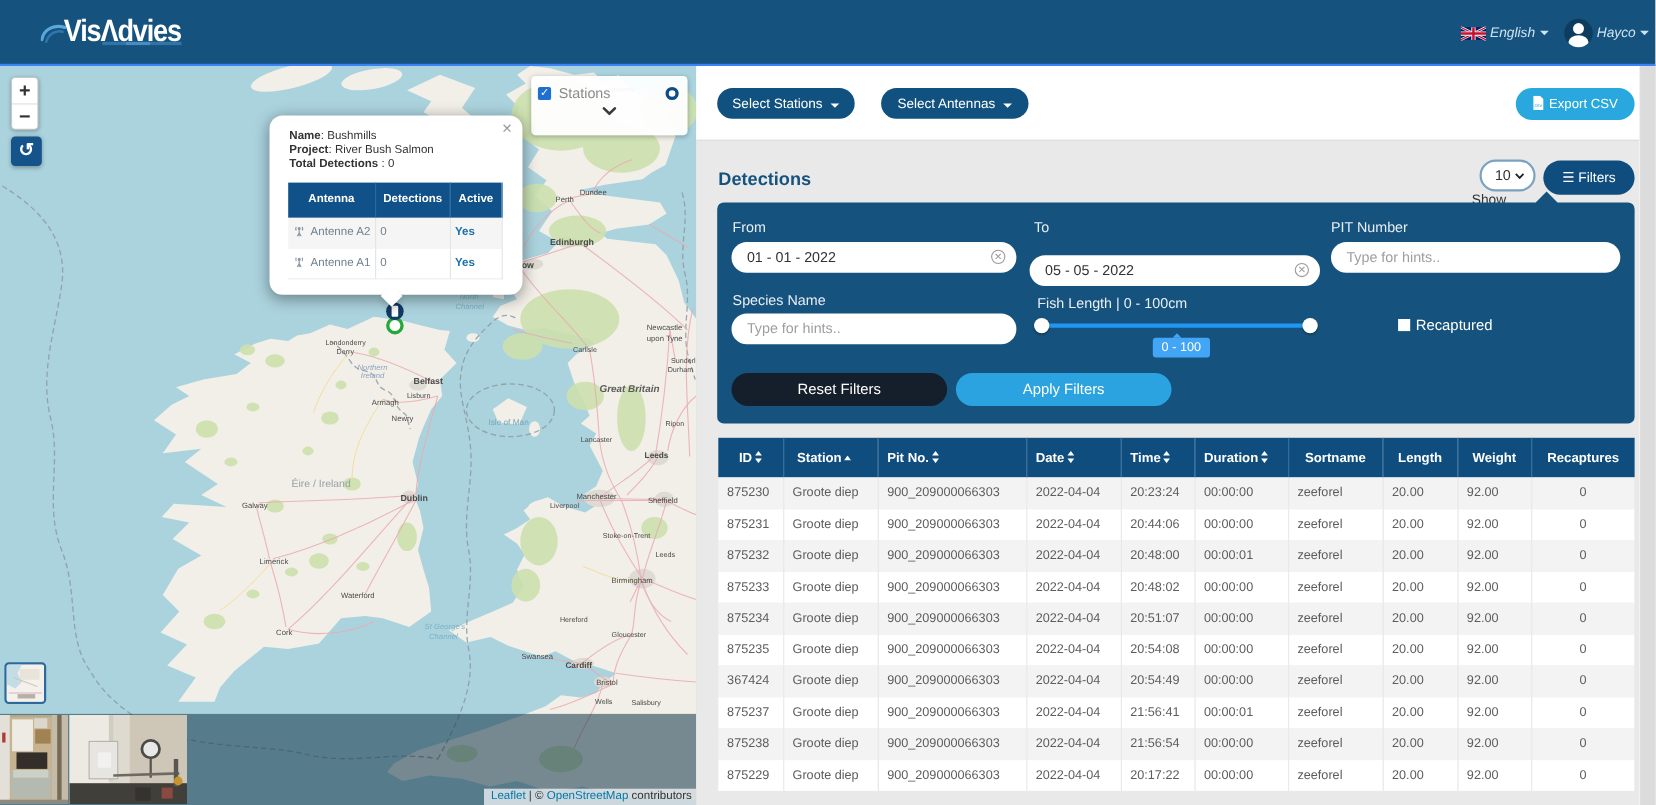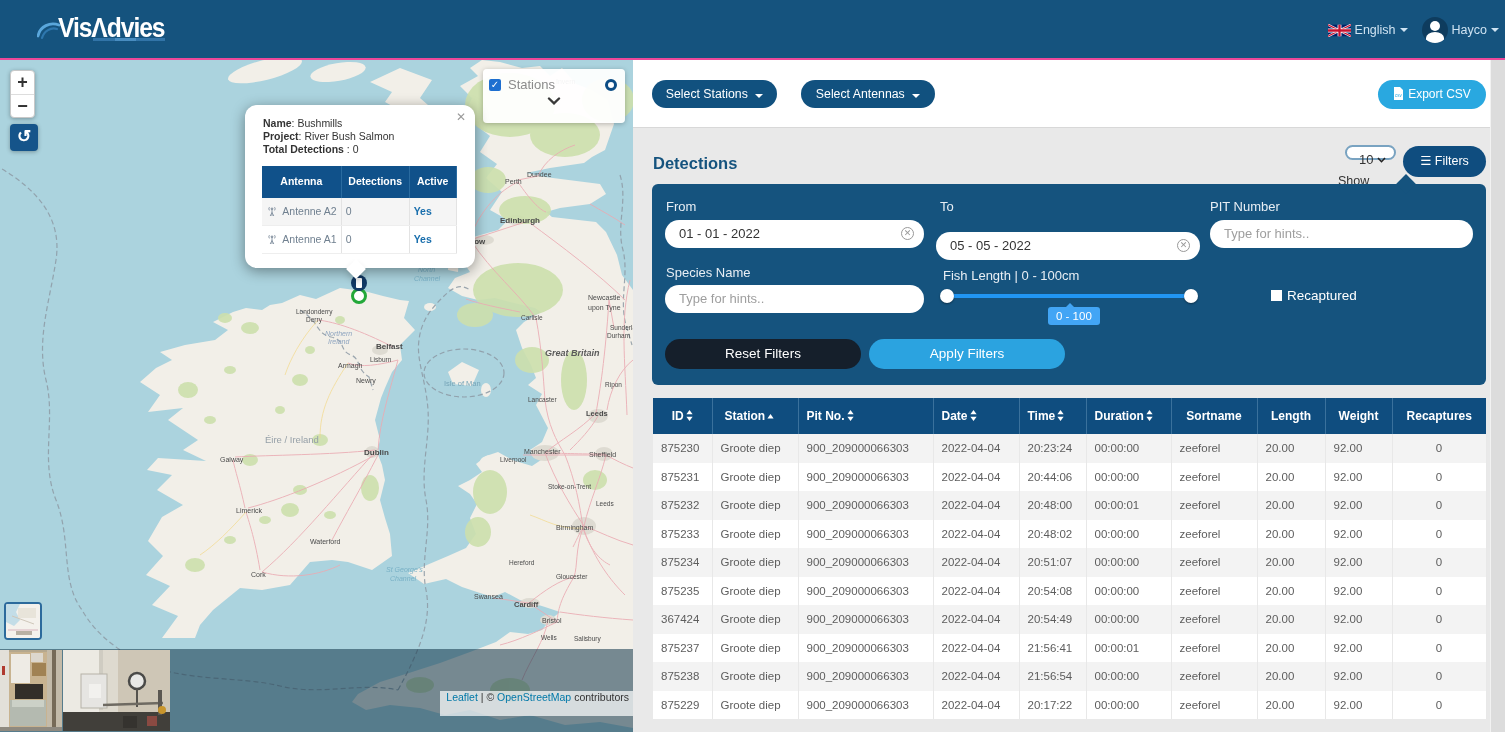--- a/index.html
+++ b/index.html
@@ -1,25 +1,25 @@
 <!DOCTYPE html>
 <html><head>
 <meta charset="utf-8">
 <style>
 * { margin:0; padding:0; box-sizing:border-box; }
 html,body { width:1505px; height:732px; overflow:hidden; font-family:"Liberation Sans", sans-serif; }
 body { position:relative; background:#e9e9e9; }
 
 
-#navbar { position:absolute; left:0; top:0; width:1505px; height:60px; background:#15537e; border-bottom:2px solid #ec4899; z-index:50; }
+#navbar { position:absolute; left:0; top:0; width:1505px; height:60px; background:#15537e; border-bottom:2px solid #3b82f6; z-index:50; }
 #logo { position:absolute; left:40px; top:12px; }
 #logo .swoosh { position:absolute; }
 #logo .word { position:absolute; left:18px; top:0px; font-size:28px; color:#fff; letter-spacing:-1.2px; font-weight:bold; transform:scaleX(0.88); transform-origin:left; }
 #logo .sub { position:absolute; left:53px; top:26px; width:72px; height:3px; background:linear-gradient(90deg,#3b7fb5 0 30%,#5aa0d6 30% 60%,#3b7fb5 60% 100%); opacity:0.75; }
-#nav-right { position:absolute; right:6px; top:0; height:60px; display:flex; align-items:center; color:#cfe3f2; font-size:12.5px; }
+#nav-right { position:absolute; right:6px; top:0; height:60px; display:flex; align-items:center; color:#cfe3f2; font-size:12.5px;font-style:italic; }
 .flag { width:23px; height:13px; display:inline-block; margin-right:4px; }
 .caret { display:inline-block; width:0; height:0; border-left:4px solid transparent; border-right:4px solid transparent; border-top:4px solid #cfe3f2; margin-left:4px; }
 #user-ic { width:26px; height:26px; border-radius:50%; background:#0e3c5e; margin:0 4px 0 14px; position:relative; overflow:hidden; }
 #user-ic .head { position:absolute; left:8px; top:4px; width:10px; height:10px; border-radius:50%; background:#fff; }
 #user-ic .bod { position:absolute; left:4px; top:15px; width:18px; height:12px; border-radius:50% 50% 0 0; background:#fff; }
 
 
 #map { position:absolute; left:0; top:60px; width:633px; height:672px; background:#abd3de; overflow:hidden; }
 #mapsvg { position:absolute; left:0; top:0; }
 
@@ -46,34 +46,34 @@
 #ptable tr.odd td { background:#f5f5f5; }
 #ptable td.yes { color:#1a6fad; font-weight:bold; }
 
 .mkr-blue { position:absolute; left:351px; top:215px; width:16px; height:16px; border-radius:50%; background:#123a66; z-index:10; }
 .mkr-blue:after { content:""; position:absolute; left:5px; top:3px; width:6px; height:10px; background:#fff; border-radius:1px; }
 .mkr-green { position:absolute; left:351px; top:228px; width:16px; height:16px; border-radius:50%; background:#fff; border:3.5px solid #23a839; z-index:9; }
 
 #minimap { position:absolute; left:4px; top:542px; width:38px; height:38px; border:2px solid #2c6a9c; border-radius:4px; background:#f5f3ee; overflow:hidden; }
 
 #photostrip { position:absolute; left:0; top:589px; width:633px; height:83px; background:rgba(16,52,72,0.55); }
-#attrib { position:absolute; right:0; bottom:16px; height:25px; background:rgba(255,255,255,0.7); font-size:10.5px; color:#333; padding:0 4px 0 6px; line-height:13px; }
+#attrib { position:absolute; right:0; bottom:0; height:15px; background:rgba(255,255,255,0.7); font-size:10.5px; color:#333; padding:0 4px 0 6px; line-height:13px; }
 #attrib .lnk { color:#0078a8; }
 
 
 #right { position:absolute; left:633px; top:60px; width:857px; height:672px; background:#e9e9e9; }
 #topstrip { position:absolute; left:0; top:0; width:857px; height:68px; background:#fff; border-bottom:1px solid #d8d8d8; }
 .pill-dark { position:absolute; background:#11517f; color:#fff; border-radius:15px; font-size:12.3px; text-align:center; }
 #btn-stations { left:19px; top:20px; width:125px; height:28px; line-height:28px; }
 #btn-antennas { left:168px; top:20px; width:134px; height:28px; line-height:28px; }
 #btn-export { position:absolute; left:745px; top:20px; width:108px; height:29px; background:#29a8e0; color:#fff; border-radius:15px; font-size:12px; line-height:29px; text-align:center; }
 
 #detections-h { position:absolute; left:20px; top:94px; color:#15537e; font-size:16.5px; font-weight:bold; }
 #show-lbl { position:absolute; left:677px; top:114px; font-size:12.5px; color:#333;margin-left:28px; }
-#show-sel { position:absolute; left:712px; top:85px; width:51px; height:15px; background:#fff; border:2px solid #79a3c1; border-radius:15px; font-size:13px; color:#333; text-align:left; padding-left:12px; line-height:26px; }
+#show-sel { position:absolute; left:712px; top:85px; width:51px; height:29px; background:#fff; border:2px solid #79a3c1; border-radius:15px; font-size:13px; color:#333; text-align:left; padding-left:12px; line-height:26px; }
 #btn-filters { position:absolute; left:770px; top:86px; width:83px; height:31px; background:#0f4d7f; border-radius:16px; color:#fff; font-size:12.5px; line-height:31px; text-align:center; }
 
 #fpanel { position:absolute; left:19px; top:124px; width:834px; height:201px; background:#15537e; border-radius:6px; }
 #fpanel .notch { position:absolute; right:73px; top:-7px; width:14px; height:14px; background:#15537e; transform:rotate(45deg); }
 #fpanel label { position:absolute; color:#e8eef4; font-size:13px; }
 .finput { position:absolute; height:28px; background:#fff; border-radius:14px; font-size:13px; color:#333; line-height:28px; padding-left:14px; }
 .finput .clear { position:absolute; right:10px; top:7px; width:13px; height:13px; border:1.5px solid #999; border-radius:50%; color:#999; font-size:9px; line-height:11px; text-align:center; }
 .placeholder { color:#9e9e9e; }
 #slider { position:absolute; left:292px; top:110px; width:250px; height:4px; background:#2196f3; border-radius:2px; }
 #slider .dot { position:absolute; top:-5px; width:14px; height:14px; background:#fff; border-radius:50%; box-shadow:0 1px 2px rgba(0,0,0,0.4); }

